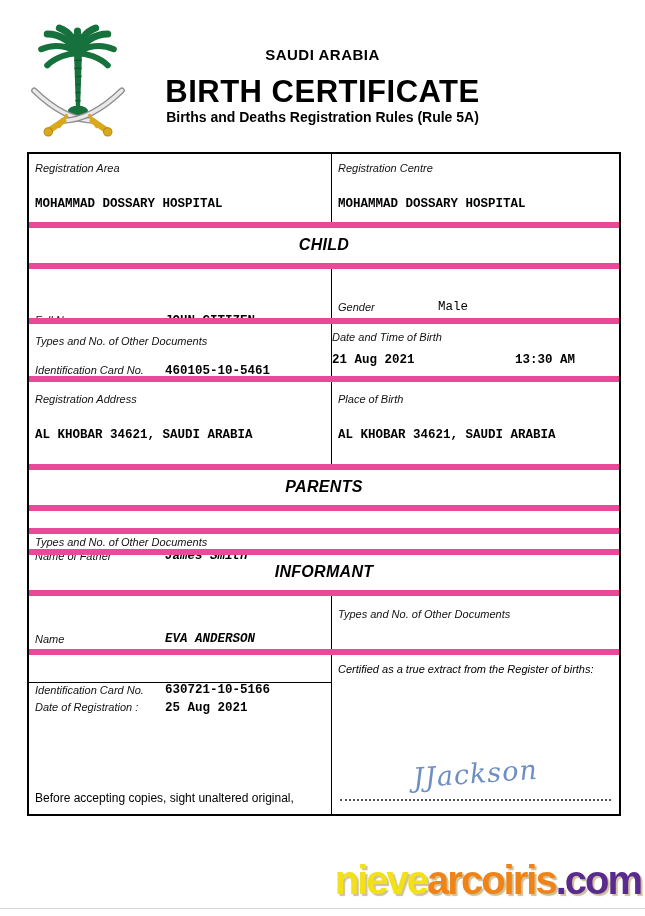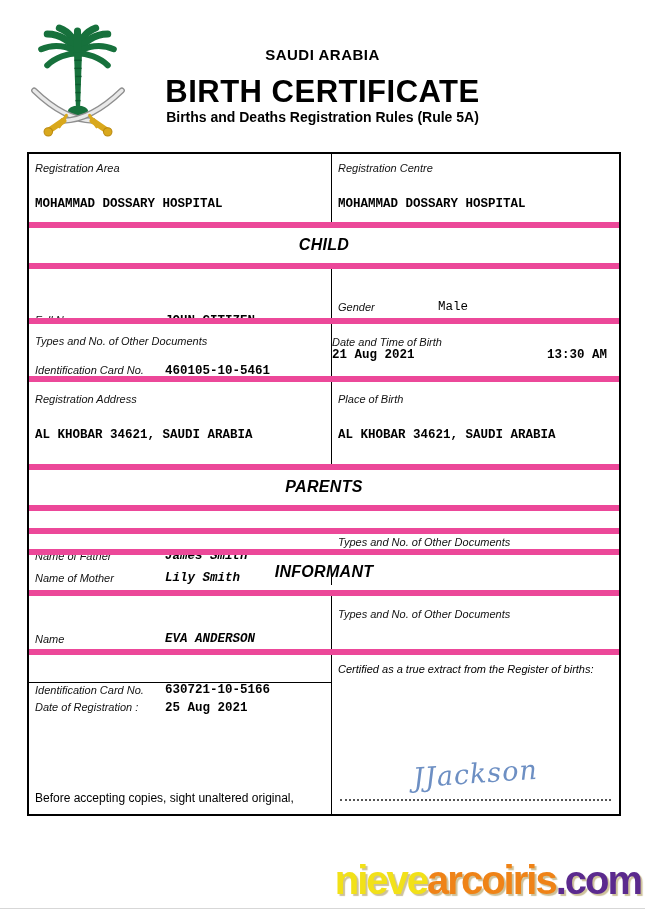--- a/index.html
+++ b/index.html
@@ -59,21 +59,21 @@
                  padding:8px 6px 11px 6px; }
   .r-child-top { height:55px; }
   .r-child-top .stack { display:flex; flex-direction:column; justify-content:space-between;
                         padding:9px 0 9px 0; height:100%; }
   .r-child-top .cell-r { display:flex; align-items:center; padding-bottom:9px; }
   .r-child-top .cell-r .lbl { width:100px; flex:0 0 100px; }
 
   .r-birth { height:58px; }
   .r-birth .cell-r { display:flex; flex-direction:column; justify-content:space-between;
                      padding:7px 6px 9px 6px; }
-  .birth-vals { display:flex;gap:32px; }
+  .birth-vals { display:flex; }
   .birth-vals .bdate { width:183px; }
 
   .r-addr { height:88px; }
   .r-addr .cell { padding:7px 6px; }
   .r-addr .val { display:block; margin-top:21px; }
 
   .r-father { height:23px; }
   .r-father .lv { align-items:center; height:100%; }
   .r-mother { height:21px; }
   .r-mother .lv { align-items:center; height:100%; }
@@ -187,21 +187,21 @@
       <div class="cell cell-r lv">
         <span class="lbl">Gender</span>
         <span class="val val-light">Male</span>
       </div>
     </div>
 
     <div class="row r-birth">
       <div class="cell cell-l pad">
         <span class="lbl">Types and No. of Other Documents</span>
       </div>
-      <div class="cell cell-r" style="padding-left:0;justify-content:center;">
+      <div class="cell cell-r" style="padding-left:0;">
         <span class="lbl" style="padding-left:0;">Date and Time of Birth</span>
         <div class="birth-vals">
           <span class="val bdate">21 Aug 2021</span>
           <span class="val">13:30 AM</span>
         </div>
       </div>
     </div>
 
     <div class="row r-addr">
       <div class="cell cell-l">
@@ -219,24 +219,20 @@
     </div>
 
     <div class="row r-father">
       <div class="lv" style="width:100%;">
         <span class="lbl">Name of Father</span>
         <span class="val val-italic">James Smith</span>
       </div>
     </div>
 
     <div class="row r-mother">
-      <div class="cell cell-l lv">
-        <span class="lbl">Name of Mother</span>
-        <span class="val val-italic">Lily Smith</span>
-      </div>
       <div class="cell cell-r">
         <span class="lbl">Types and No. of Other Documents</span>
       </div>
     </div>
 
     <div class="row">
       <div class="sec-head" style="width:100%;">INFORMANT</div>
     </div>
 
     <div class="row r-inf">

